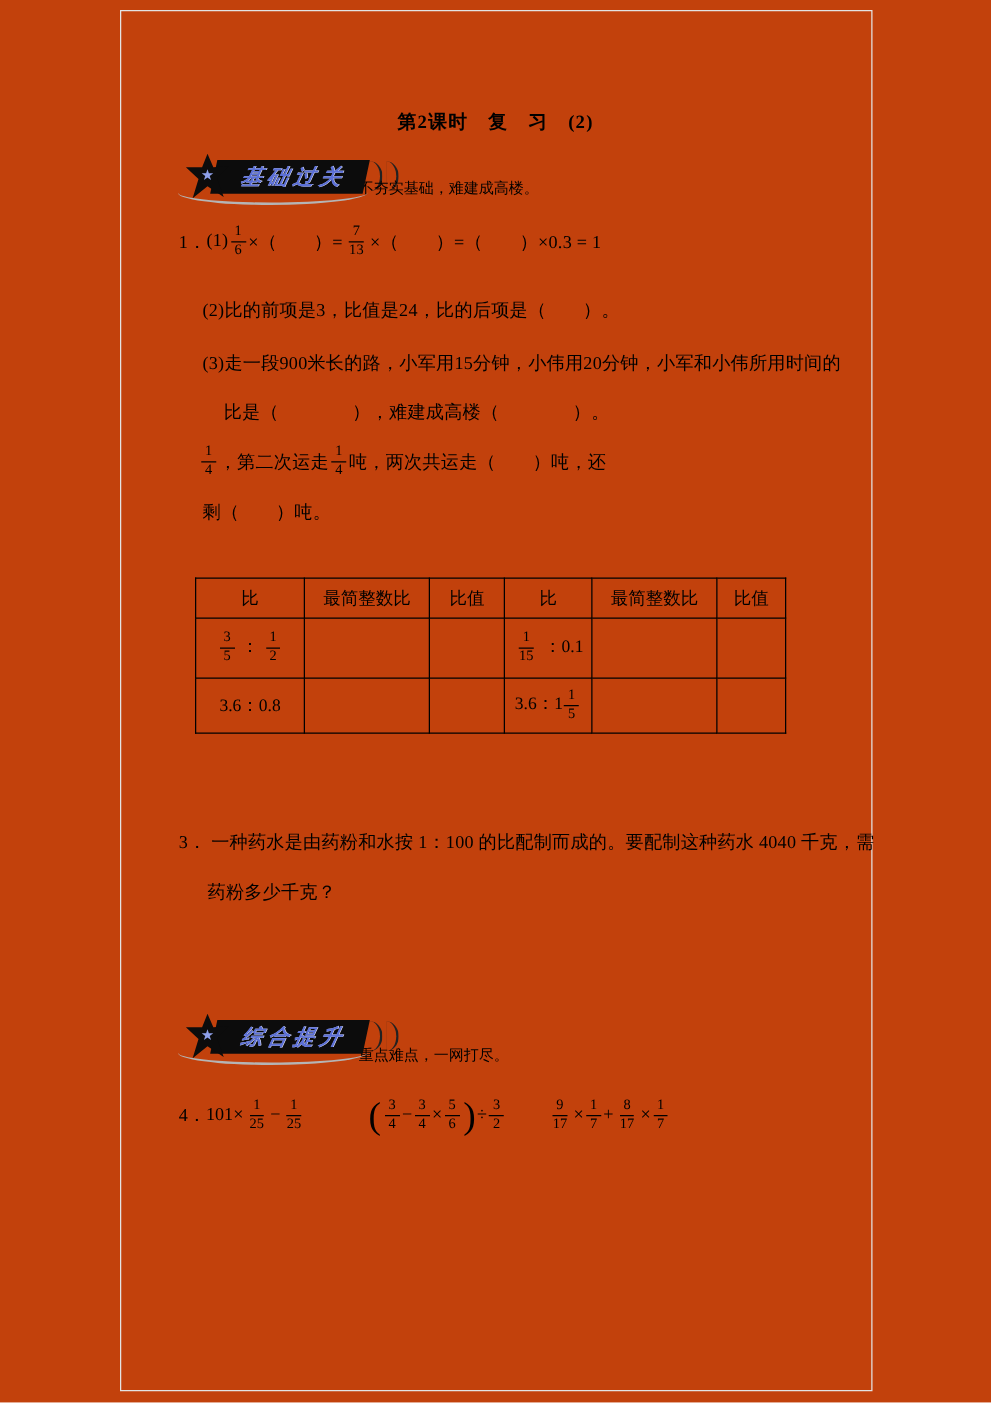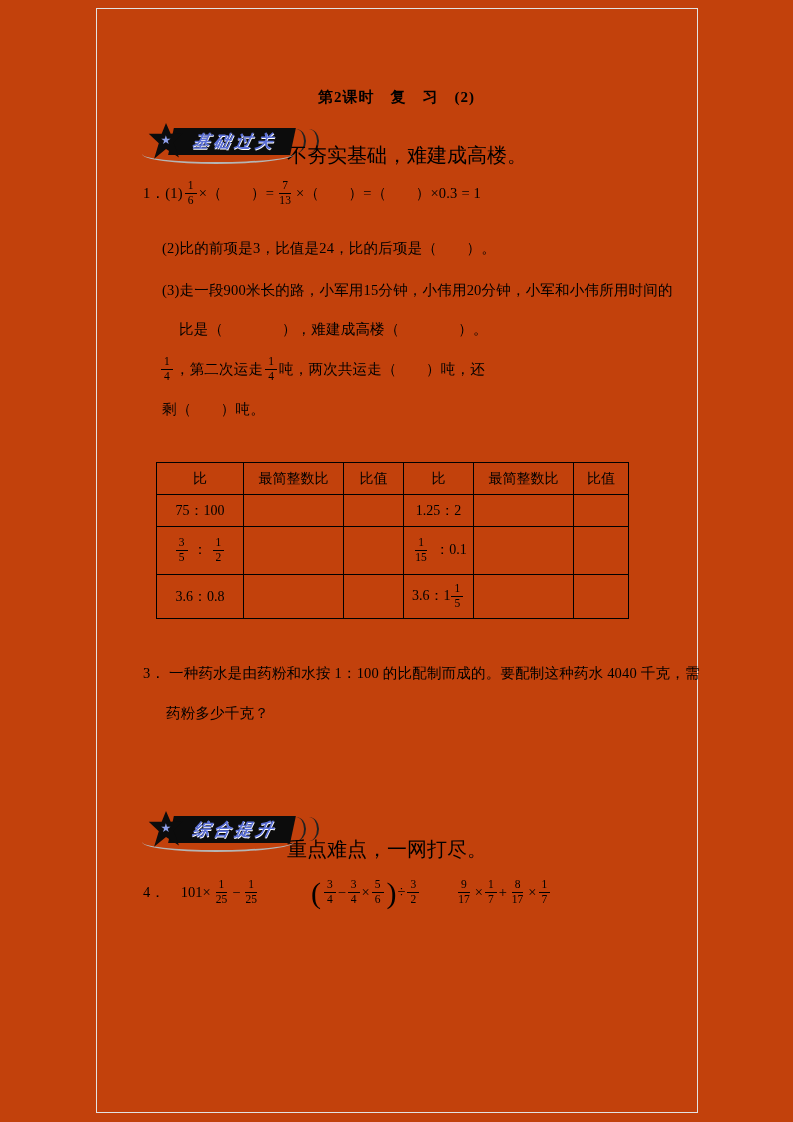--- a/index.html
+++ b/index.html
@@ -14,39 +14,39 @@
     display:flex;align-items:center;justify-content:center;}
   .banner-icon-glyph{color:#8fa0ea;font-size:12px;line-height:1;margin-top:-2px;}
   .banner-ribbon{position:relative;z-index:1;background:#0c0c0c;height:27px;display:flex;align-items:center;
     padding:0 16px 0 22px;transform:skewX(-12deg);}
   .banner-ribbon::after{content:"";position:absolute;left:-26px;right:-4px;bottom:-9px;height:18px;
     border-bottom:2px solid #b5b5b5;border-radius:50%;}
   .banner-label{font-size:17px;font-weight:bold;font-style:italic;color:#5b6fd6;letter-spacing:4px;
     text-shadow:0.5px 0.5px 0 #ffffff;white-space:nowrap;}
   .arc{width:8px;height:24px;border-right:2px solid #222;border-radius:0 10px 10px 0/0 12px 12px 0;margin-left:3px;}
 
-  .motto{position:absolute;font-size:20px;}
+  .motto{position:absolute;font-size:12px;}
   .line{position:absolute;font-size:14.5px;white-space:nowrap;letter-spacing:0.2px;}
   .mathline{display:flex;align-items:center;height:36px;}
 
   .frac{display:inline-flex;flex-direction:column;align-items:center;line-height:1.2;font-size:11.5px;
         margin:0 2px;vertical-align:middle;}
   .fnum{padding:0 3px;border-bottom:1px solid #000;}
   .fden{padding:0 3px;}
 
   .simplify{position:absolute;left:156px;top:462px;border-collapse:collapse;font-size:14px;table-layout:fixed;}
   .simplify th,.simplify td{border:1px solid #000;text-align:center;font-weight:normal;padding:0 2px;}
   .simplify tr.hrow{height:32px;}
   .simplify tr.r1{height:32px;}
   .simplify tr.r2{height:48px;}
   .simplify tr.r3{height:44px;}
 
   .q4row{position:absolute;left:143px;top:872px;display:flex;align-items:center;height:40px;font-size:14.5px;}
   .expr{display:flex;align-items:center;}
-  .e1{margin-left:16px;}
+  .e1{margin-left:0;}
   .e2{margin-left:48px;}
   .e3{margin-left:32px;}
   .paren{font-size:30px;font-weight:400;line-height:0.9;margin:0 1px;}
 </style>
 </head>
 <body>
 
 <div class="page">
   <div class="page-frame"></div>
 
@@ -110,28 +110,20 @@
     </colgroup>
     <tbody>
       <tr class="hrow">
         <th>比</th>
         <th>最简整数比</th>
         <th>比值</th>
         <th>比</th>
         <th>最简整数比</th>
         <th>比值</th>
       </tr>
-      <tr class="r1">
-        <td>75：100</td>
-        <td></td>
-        <td></td>
-        <td>1.25：2</td>
-        <td></td>
-        <td></td>
-      </tr>
       <tr class="r2">
         <td>
           <span class="frac">
             <span class="fnum">3</span>
             <span class="fden">5</span>
           </span>
           <span>：</span>
           <span class="frac">
             <span class="fnum">1</span>
             <span class="fden">2</span>

